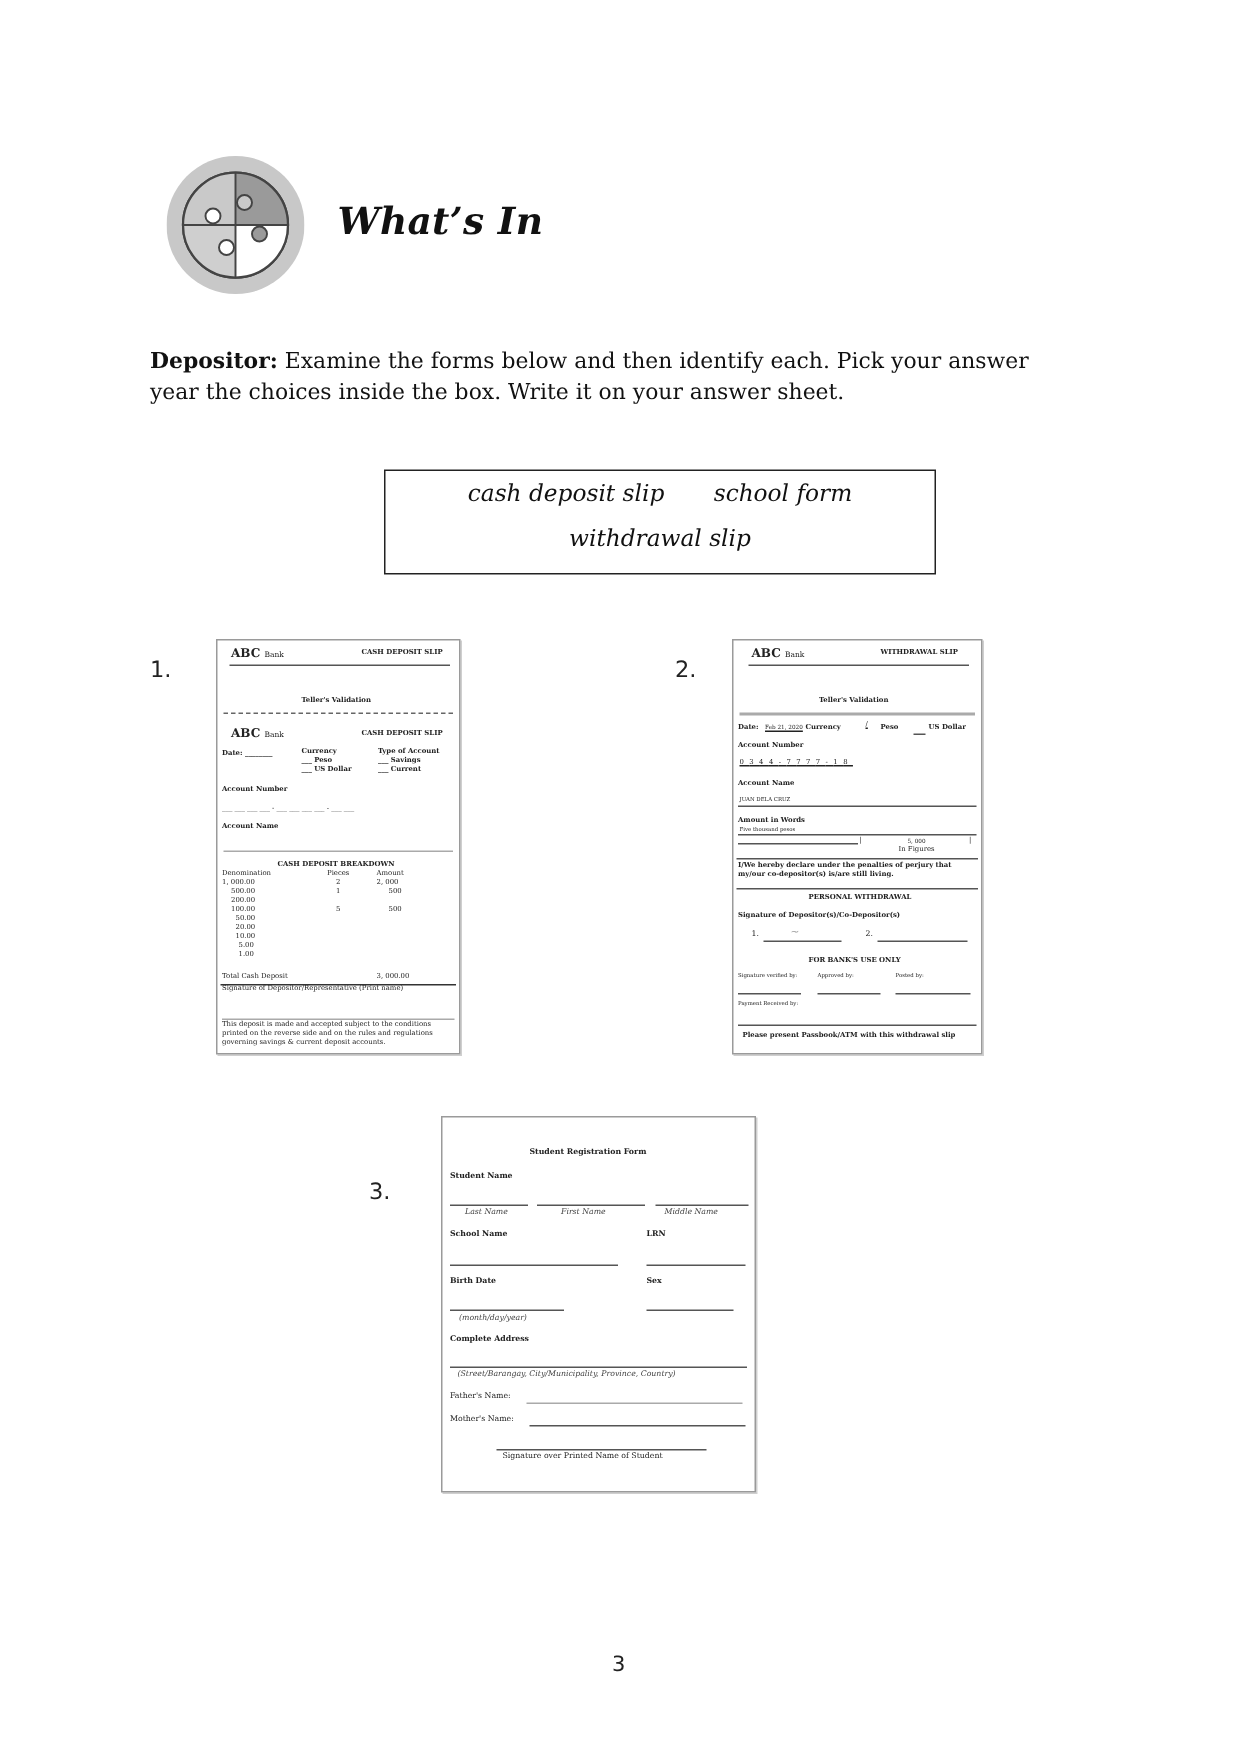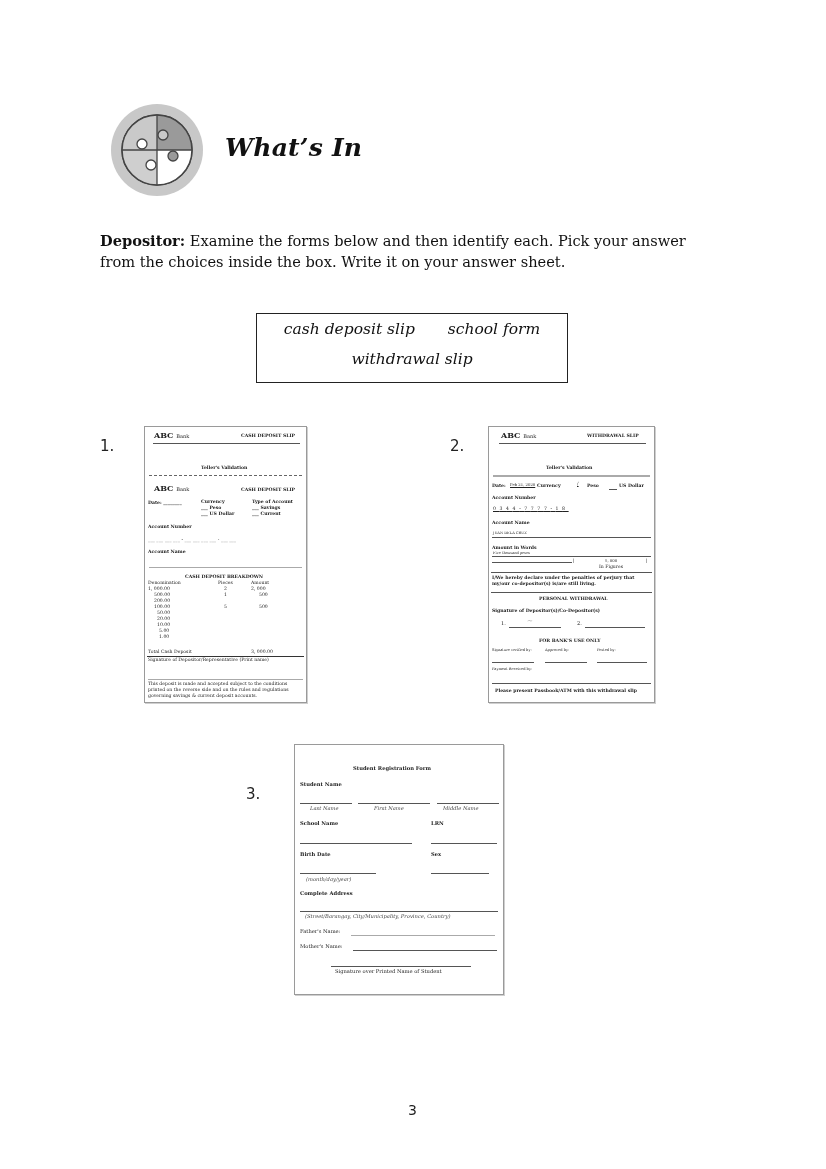--- a/index.html
+++ b/index.html
@@ -6,21 +6,21 @@
   body { width: 826px; height: 1169px; position: relative; overflow: hidden; font-family: "DejaVu Serif", serif; color: #111; }
   .abs { position: absolute; }
 
   
   .puzzle { left: 111px; top: 104px; width: 92px; height: 92px; }
   .title { left: 225px; top: 133px; font-family: "DejaVu Serif", serif; font-weight: bold; font-style: italic; font-size: 25px; color: #111; letter-spacing: 0.2px; }
 
   .directions { left: 100px; top: 230px; width: 620px; font-family: "DejaVu Serif", serif; font-size: 14.6px; line-height: 21px; color: #111; }
   .directions b { font-weight: bold; }
 
-  .choices { left: 256px; top: 313px; width: 312px; height: 70px; border: 1.5px solid #222; box-sizing: border-box; font-family: "DejaVu Serif", serif; font-style: italic; font-size: 15.5px; color: #111; }
+  .choices { left: 256px; top: 313px; width: 368px; height: 70px; border: 1.5px solid #222; box-sizing: border-box; font-family: "DejaVu Serif", serif; font-style: italic; font-size: 15.5px; color: #111; }
   .choices .row1 { position: absolute; top: 6px; left: 0; width: 100%; text-align: center; }
   .choices .row1 span { margin: 0 14px; }
   .choices .row2 { position: absolute; top: 36px; left: 0; width: 100%; text-align: center; }
 
   .num { font-family: "DejaVu Sans", sans-serif; font-size: 15px; color: #222; }
 
   
   .form { background: #fff; border: 1px solid #9a9a9a; box-shadow: 1px 1px 0 #cfcfcf; box-sizing: border-box; font-family: "DejaVu Serif", serif; color: #222; }
   .form .t { position: absolute; white-space: nowrap; }
   .tiny { font-size: 4.6px; }
@@ -53,21 +53,21 @@
     <circle cx="31" cy="40" r="5" fill="#ffffff" stroke="#444" stroke-width="1.3"></circle>
     <circle cx="40" cy="61" r="5" fill="#ffffff" stroke="#444" stroke-width="1.3"></circle>
     <circle cx="62" cy="52" r="5" fill="#9a9a9a" stroke="#444" stroke-width="1.3"></circle>
     <line x1="11" y1="46" x2="81" y2="46" stroke="#444" stroke-width="1.3"></line>
     <line x1="46" y1="11" x2="46" y2="81" stroke="#444" stroke-width="1.3"></line>
     <circle cx="46" cy="46" r="35" fill="none" stroke="#444" stroke-width="1.5"></circle>
   </svg>
 </div>
 <div class="abs title">What’s In</div>
 
-<div class="abs directions"><b>Depositor:</b><span> Examine the forms below and then identify each. Pick your answer from the choices inside the box. Write it on your answer sheet.</span></div>
+<div class="abs directions"><b>Depositor:</b><span> Examine the forms below and then identify each. Pick your answer year the choices inside the box. Write it on your answer sheet.</span></div>
 
 <div class="abs choices">
   <div class="row1">
     <span>cash deposit slip</span>
     <span>school form</span>
   </div>
   <div class="row2"><span>withdrawal slip</span></div>
 </div>
 
 <div class="abs num" style="left:100px; top:437px;">1.</div>

